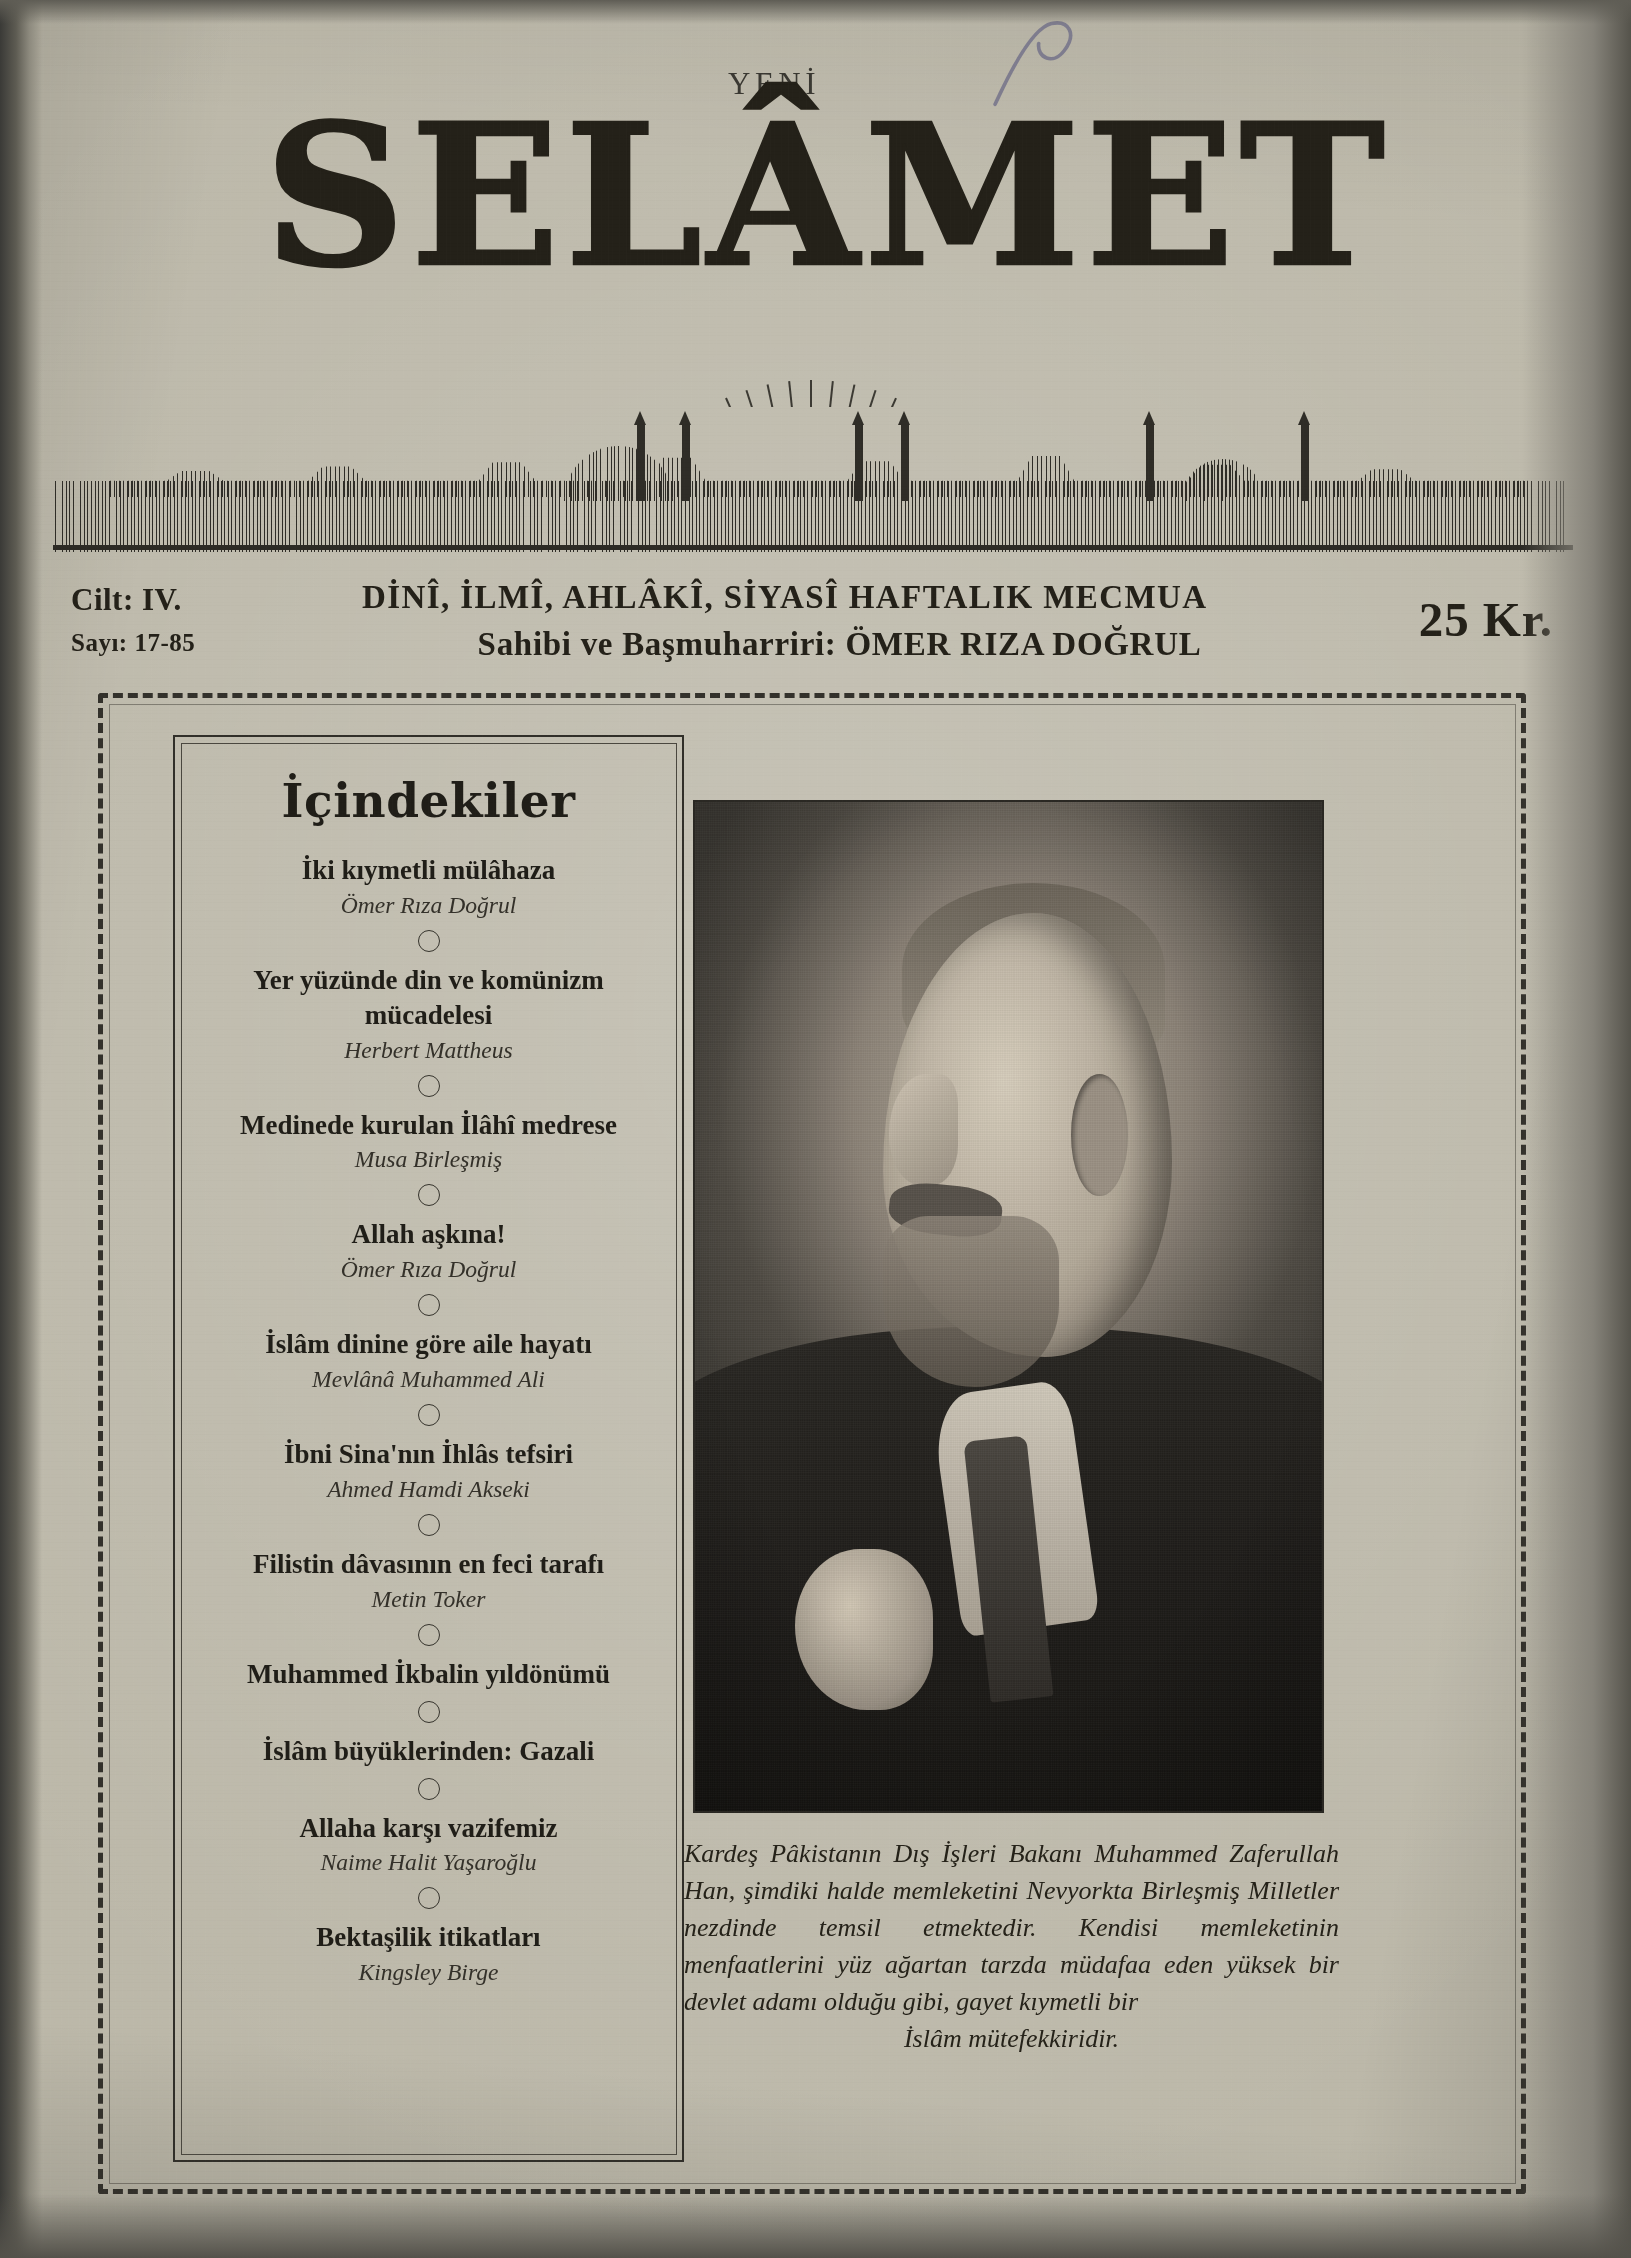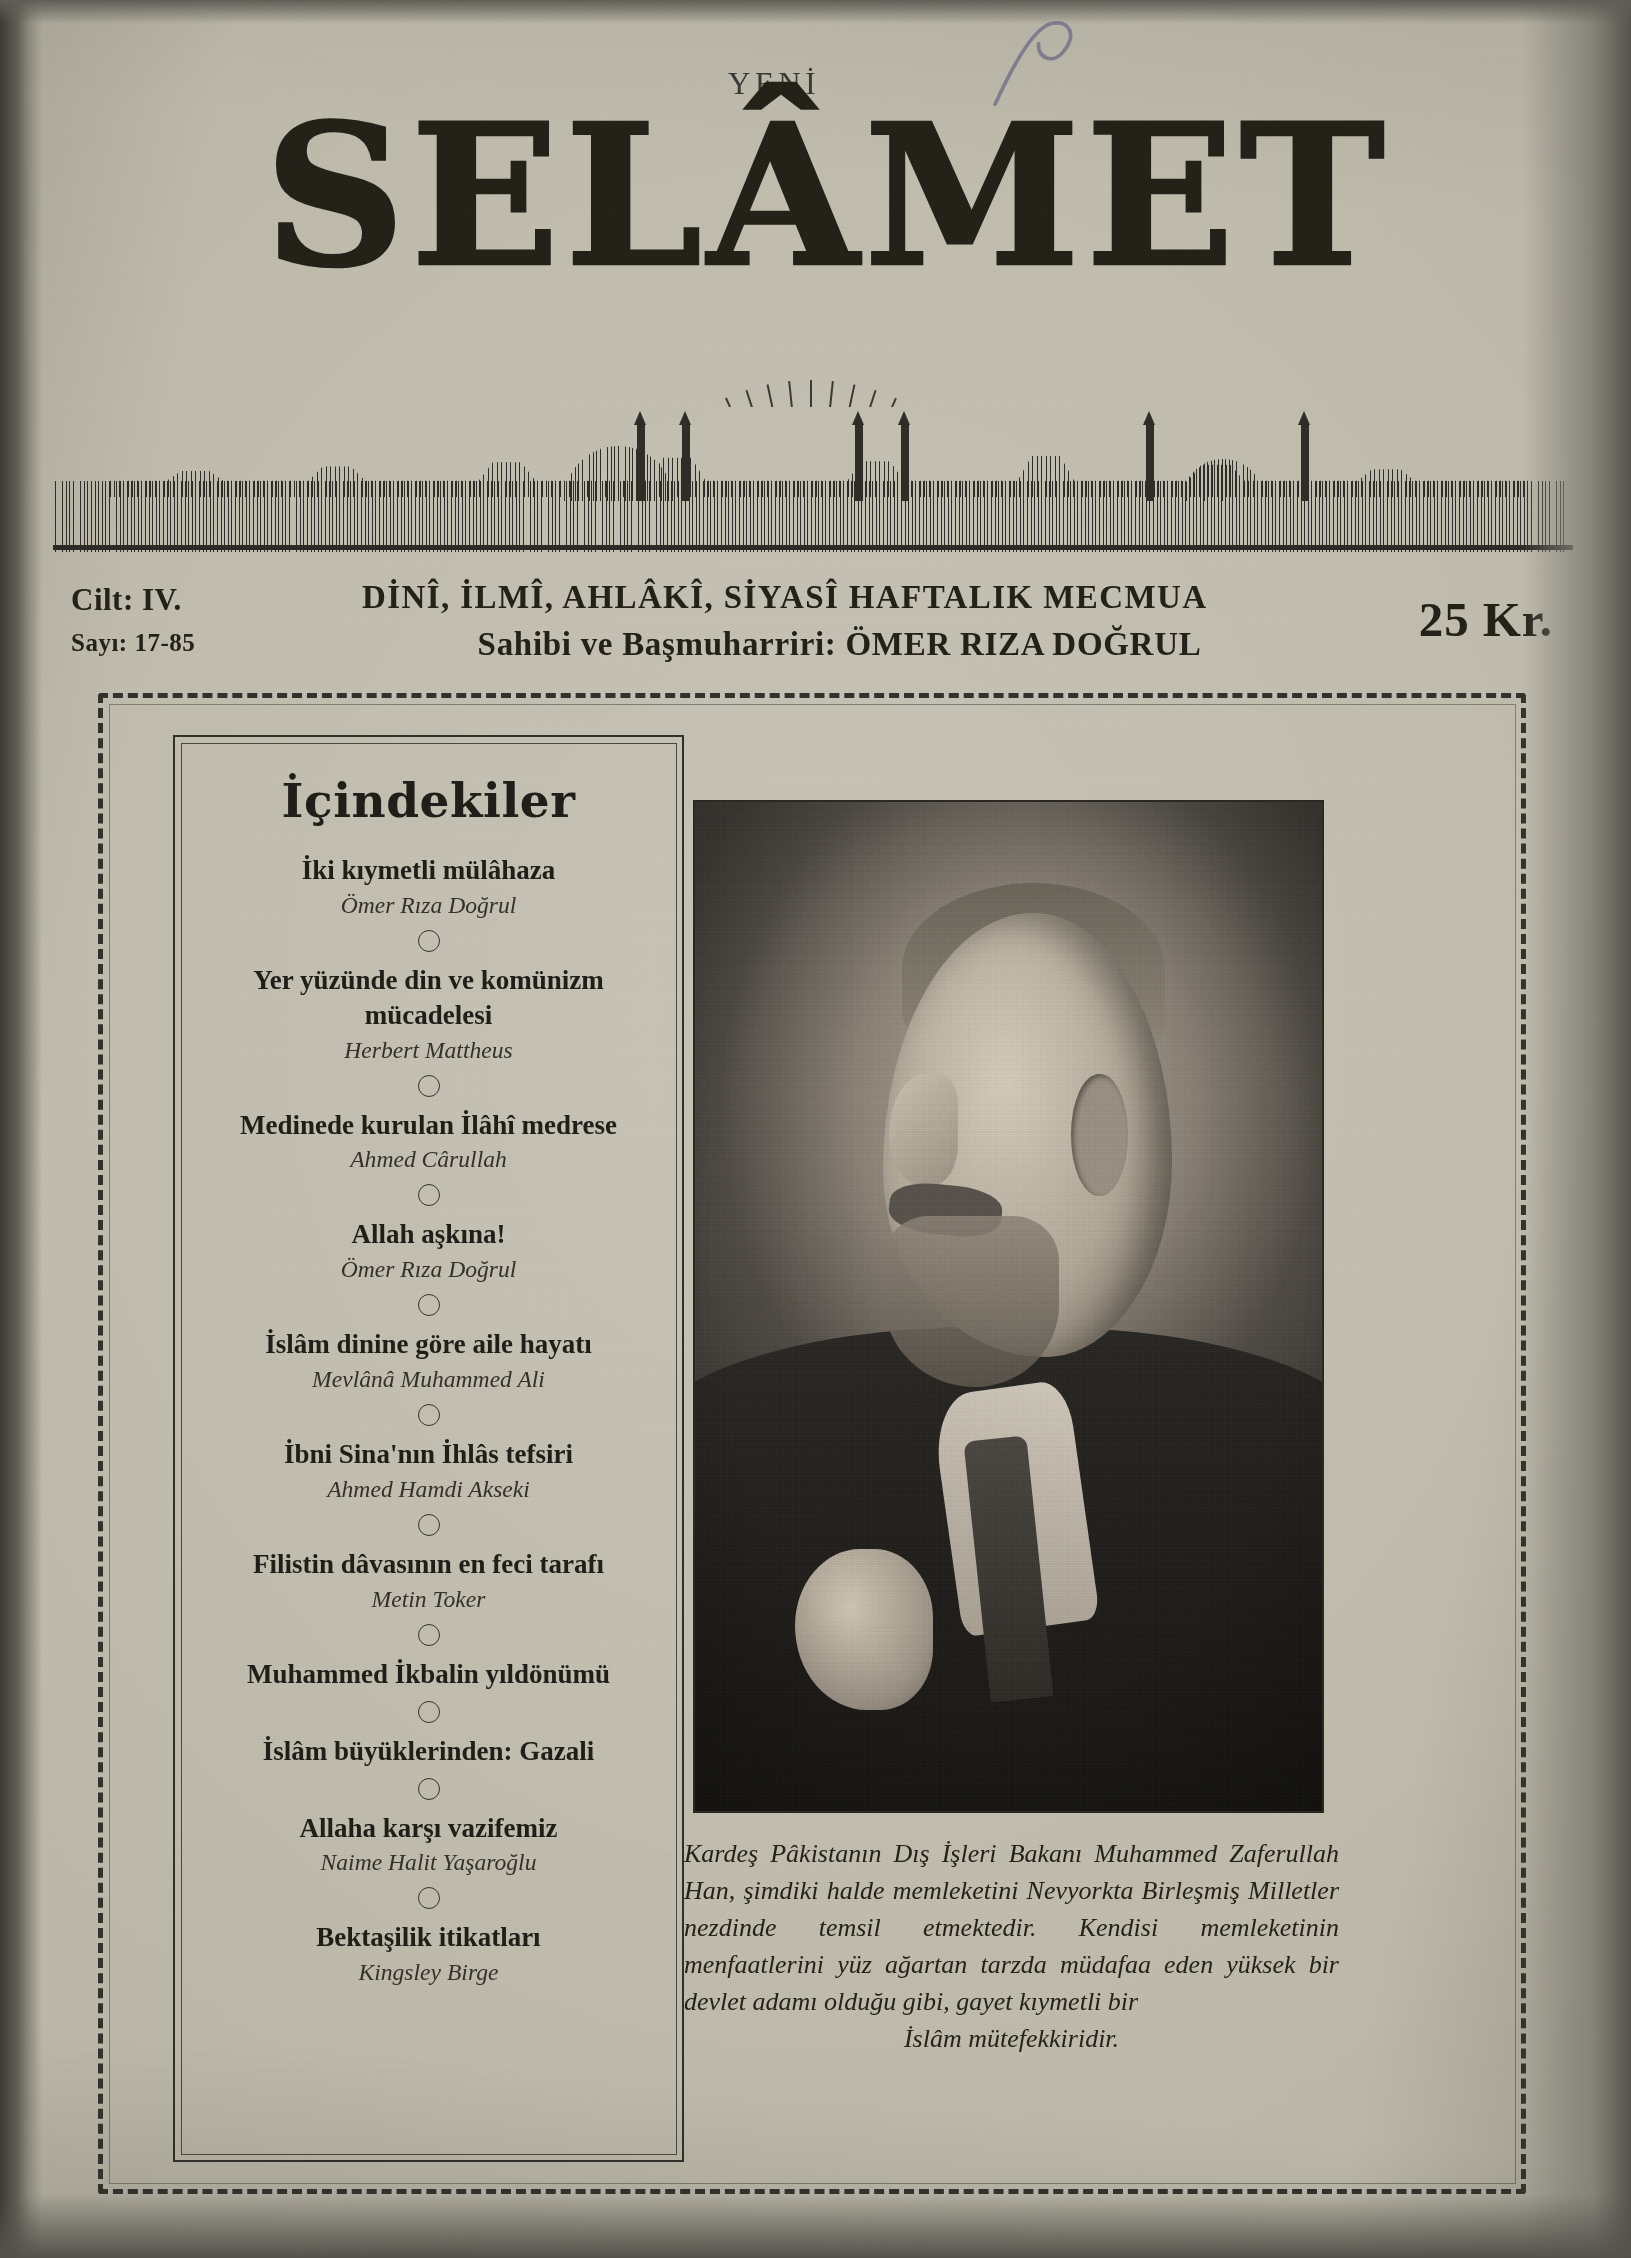--- a/index.html
+++ b/index.html
@@ -387,21 +387,21 @@
             <div class="toc-author">Ömer Rıza Doğrul</div>
           </div>
           <div class="toc-sep"></div>
           <div class="toc-entry">
             <div class="toc-title">Yer yüzünde din ve komünizm mücadelesi</div>
             <div class="toc-author">Herbert Mattheus</div>
           </div>
           <div class="toc-sep"></div>
           <div class="toc-entry">
             <div class="toc-title">Medinede kurulan İlâhî medrese</div>
-            <div class="toc-author">Ahmed Cârullah</div>
+            <div class="toc-author">Musa Birleşmiş</div>
           </div>
           <div class="toc-sep"></div>
           <div class="toc-entry">
             <div class="toc-title">Allah aşkına!</div>
             <div class="toc-author">Ömer Rıza Doğrul</div>
           </div>
           <div class="toc-sep"></div>
           <div class="toc-entry">
             <div class="toc-title">İslâm dinine göre aile hayatı</div>
             <div class="toc-author">Mevlânâ Muhammed Ali</div>

